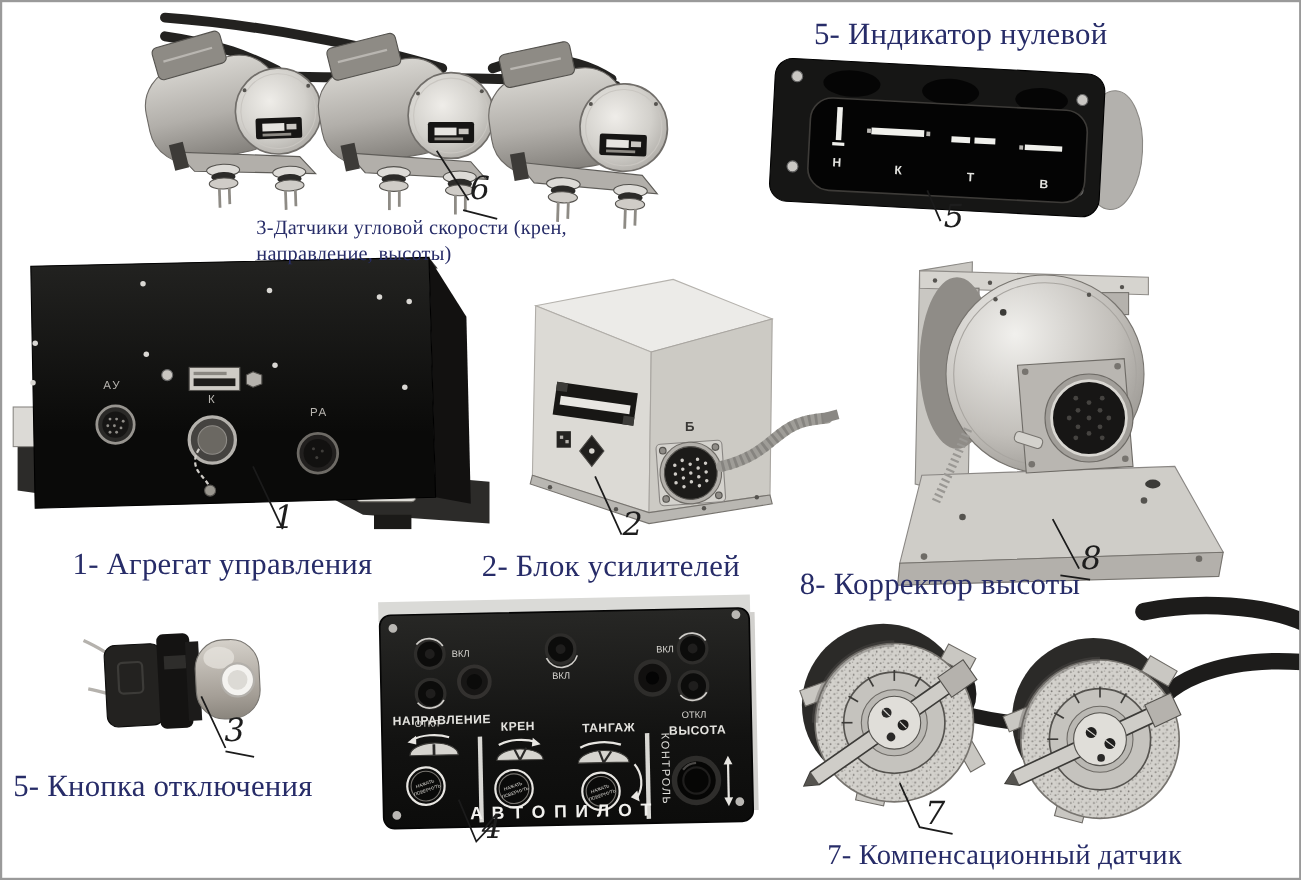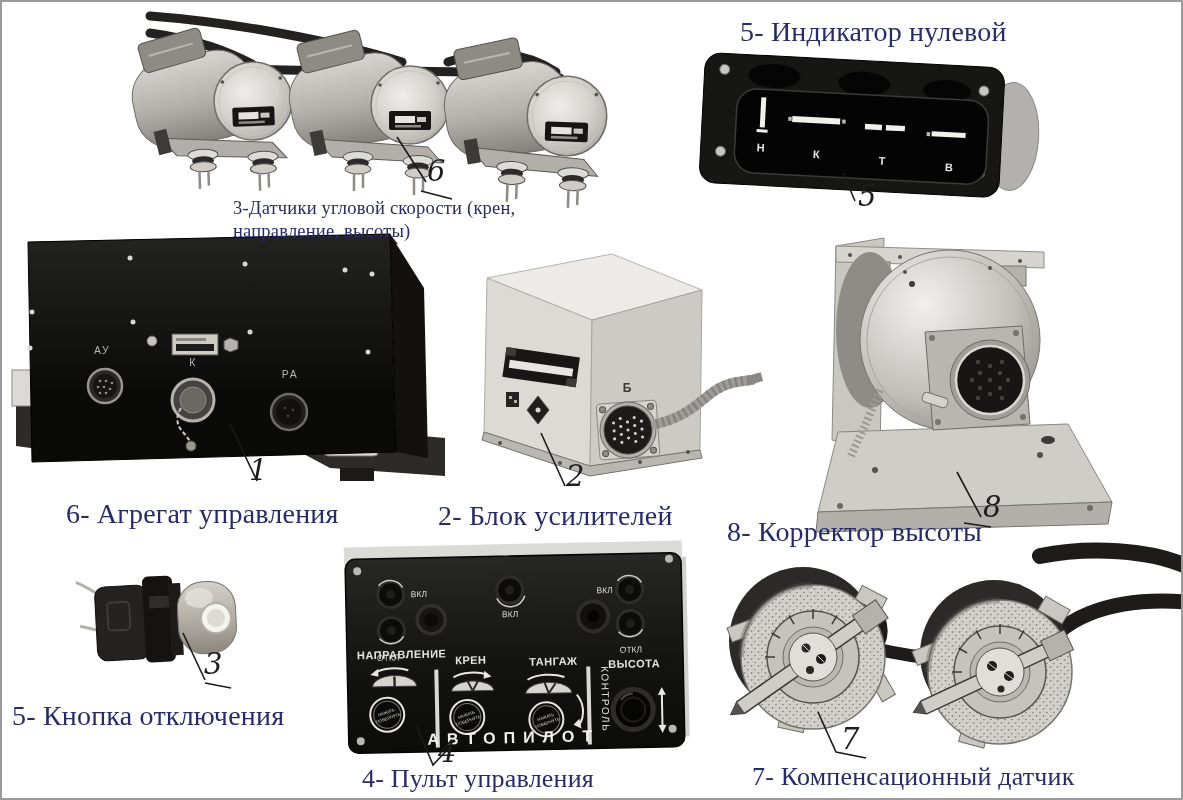--- a/index.html
+++ b/index.html
@@ -523,24 +523,23 @@
     <path d="M541,433 L565,486"></path>
     <path d="M183,633 L205,680 M205,683 L231,688"></path>
     <path d="M417,727 L433,765 L448,749"></path>
     <path d="M843,173 L855,201"></path>
     <path d="M397,137 L426,182 M421,191 L452,199"></path>
     <path d="M818,712 L836,752 L866,758"></path>
     <path d="M957,472 L981,517 M964,523 L991,527"></path>
   </g>
 </svg>
 
-<div class="caption cap28" style="left:66px;top:498px">6- Агрегат управления</div>
+<div class="caption cap28" style="left:66px;top:498px">1- Агрегат управления</div>
 <div class="caption cap28" style="left:438px;top:500px">2- Блок усилителей</div>
 <div class="caption cap28" style="left:12px;top:700px">5- Кнопка отключения</div>
-<div class="caption cap26" style="left:362px;top:764px">4- Пульт управления</div>
 <div class="caption cap28" style="left:740px;top:16px">5- Индикатор нулевой</div>
 <div class="caption cap18" style="left:233px;top:197px">
   <div>3-Датчики угловой скорости (крен,</div>
   <div>направление, высоты)</div>
 </div>
 <div class="caption cap26" style="left:752px;top:762px">7- Компенсационный датчик</div>
 <div class="caption cap28" style="left:727px;top:516px">8- Корректор высоты</div>
 
 <div class="callout-num" style="left:249px;top:456px">1</div>
 <div class="callout-num" style="left:566px;top:462px">2</div>

